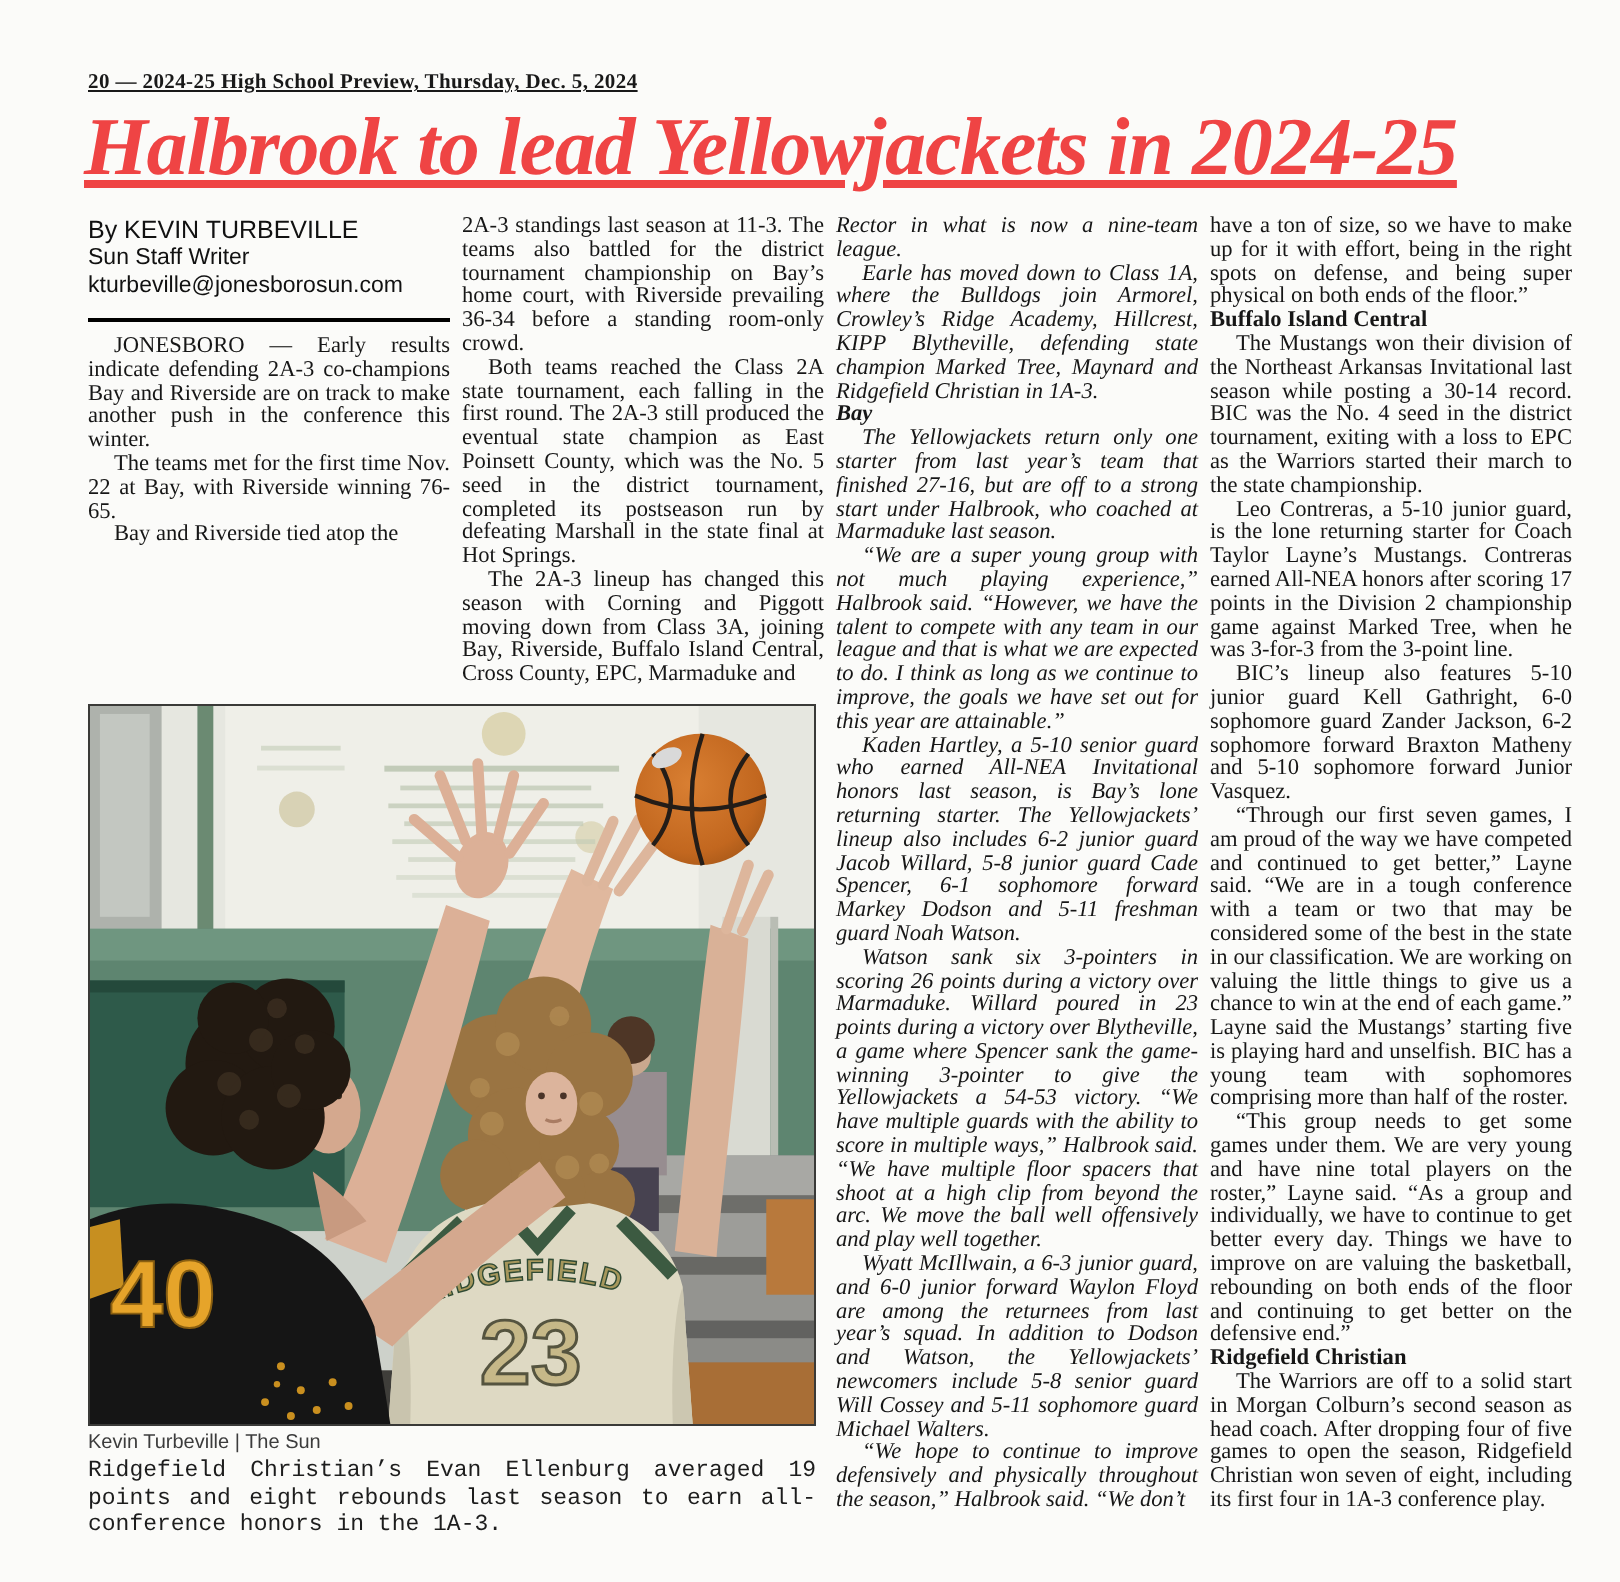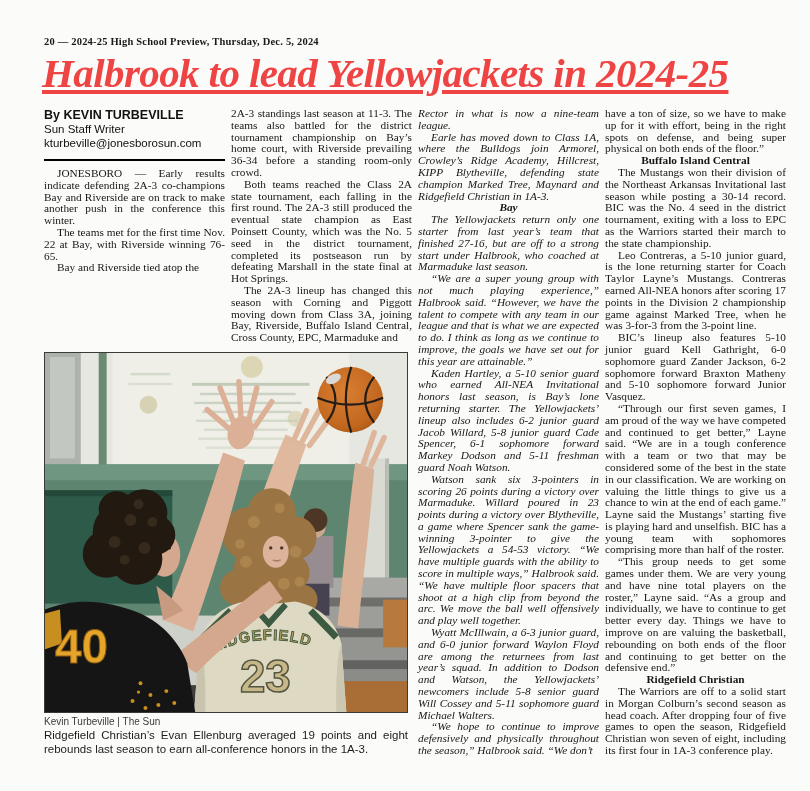--- a/index.html
+++ b/index.html
@@ -4,55 +4,55 @@
 <title>2024-25 High School Preview</title>
 <style>
   html,body{margin:0;padding:0;}
   body{
     width:810px;height:791px;background:#fbfbf9;position:relative;overflow:hidden;
     font-family:"Liberation Serif", serif;color:#141414;
     -webkit-font-smoothing:antialiased;
   }
   .page-header{
     position:absolute;left:44px;top:36px;width:740px;
-    font-size:10.5px;font-weight:bold;letter-spacing:.2px;color:#191919;
+    font-size:10.5px;font-weight:bold;letter-spacing:.2px;color:#191919;text-decoration:underline;
   }
   .headline{
     position:absolute;left:42px;top:50px;margin:0;width:764px;
     font-size:41px;line-height:46px;font-weight:bold;font-style:italic;
     letter-spacing:-0.6px;color:#ef4444;white-space:nowrap;text-decoration:underline;
   }
   .col{
     position:absolute;top:108px;width:181px;
     font-size:11.3px;line-height:11.8px;text-align:justify;color:#161616;
   }
   #col-0{left:44px;}
   #col-1{left:231px;}
   #col-2{left:418px;font-style:italic;}
   #col-3{left:605px;}
   .byline{font-family:"Liberation Sans", sans-serif;color:#111;}
-  .byline-author{font-size:12.5px;font-weight:bold;line-height:15px;}
+  .byline-author{font-size:12.5px;font-weight:normal;line-height:15px;}
   .byline-role{font-size:11.5px;line-height:13.5px;}
   .byline-email{font-size:11.5px;line-height:13.5px;}
   .byline-rule{border:0;border-top:2px solid #000;margin:9px 0 7px 0;width:100%;}
   .para{margin:0;text-indent:13px;}
   .para.cont{text-indent:0;}
-  .subhead{margin:0;text-align:center;font-weight:bold;text-indent:0;}
+  .subhead{margin:0;font-weight:bold;text-indent:0;}
   .photo-figure{position:absolute;left:44px;top:352px;width:364px;margin:0;}
   .photo{
     width:364px;height:361px;border:1px solid #3a3a38;box-sizing:border-box;
     background:#cfd3cc;overflow:hidden;
   }
   .photo svg{display:block;width:100%;height:100%;}
   .photo-credit{
     font-family:"Liberation Sans", sans-serif;font-size:10px;color:#3c3c3c;
     text-align:left;margin-top:3px;line-height:11px;
   }
   .photo-caption{
-    font-family:Liberation Sans, sans-serif;font-size:11.5px;line-height:13.6px;
+    font-family:Liberation Mono, monospace;font-size:11.5px;line-height:13.6px;
     color:#1d1d1d;text-align:justify;margin-top:2px;
   }
 </style>
 </head>
 <body>
 
 <div class="page-header">20 — 2024-25 High School Preview, Thursday, Dec. 5, 2024</div>
 
 <h1 class="headline">Halbrook to lead Yellowjackets in 2024-25</h1>
 

